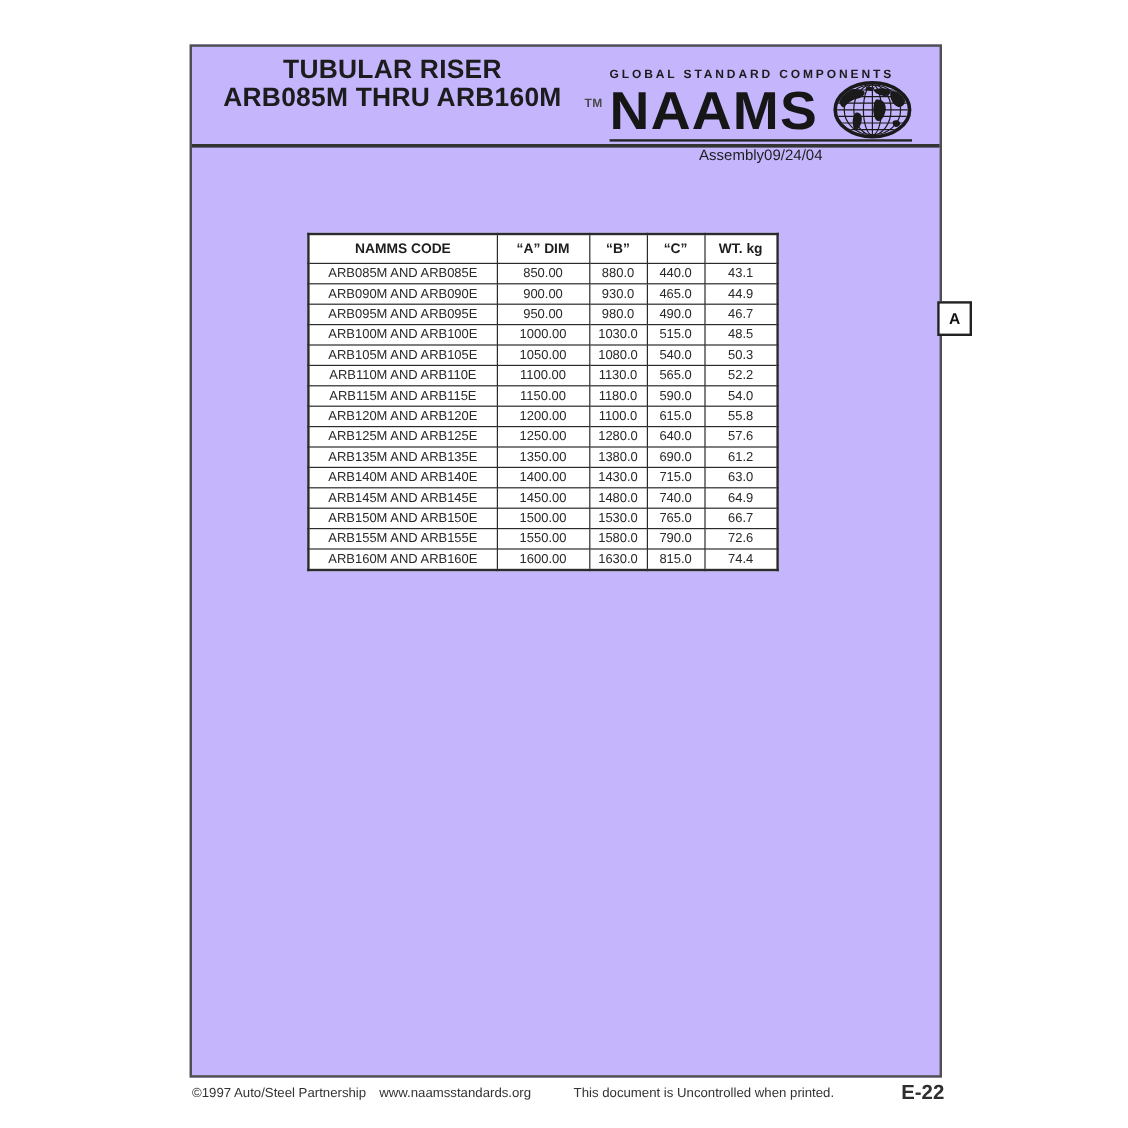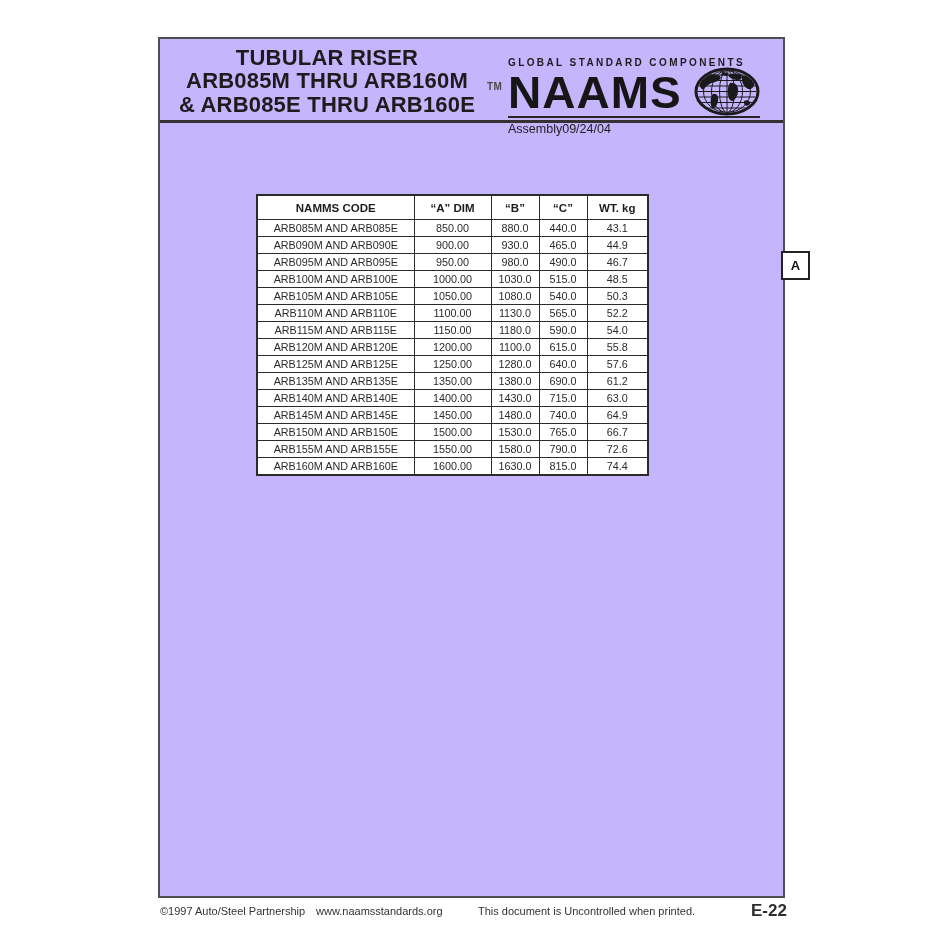--- a/index.html
+++ b/index.html
@@ -45,21 +45,21 @@
     display:flex;align-items:center;justify-content:space-between;
     height:47px;margin-top:0px;
   }
   .brand{
     font-size:46px;font-weight:bold;letter-spacing:1px;line-height:1;
     color:#161616;transform:scaleY(0.97);transform-origin:center;
   }
   .globe{display:inline-flex;}
   .logo-rule{border-top:2px solid #252525;margin-top:1px;}
   .sub-row{
-    display:flex;justify-content:flex-start;align-items:baseline;
+    display:flex;justify-content:center;align-items:baseline;
     font-size:12.5px;color:#1d1d1d;padding-top:4px;
   }
 
   
   .spec-table{
     position:absolute;left:96px;top:155px;width:391px;
     border-collapse:collapse;table-layout:fixed;background:#fff;
     border:2px solid var(--table-border);
     padding-left:10px;
   }
@@ -93,21 +93,20 @@
 <body>
 
 <div class="canvas">
 
   <div class="page">
 
     <div class="header">
       <div class="title-block">
         <div class="title-line">TUBULAR RISER</div>
         <div class="title-line">ARB085M THRU ARB160M</div>
-        <div class="title-line">&amp; ARB085E THRU ARB160E</div>
       </div>
 
       <div class="tm">TM</div>
 
       <div class="logo-block">
         <div class="tagline">GLOBAL STANDARD COMPONENTS</div>
         <div class="brand-row">
           <span class="brand">NAAMS</span>
           <span class="globe">
             <svg width="66" height="49" viewBox="0 0 66 49" aria-hidden="true">

